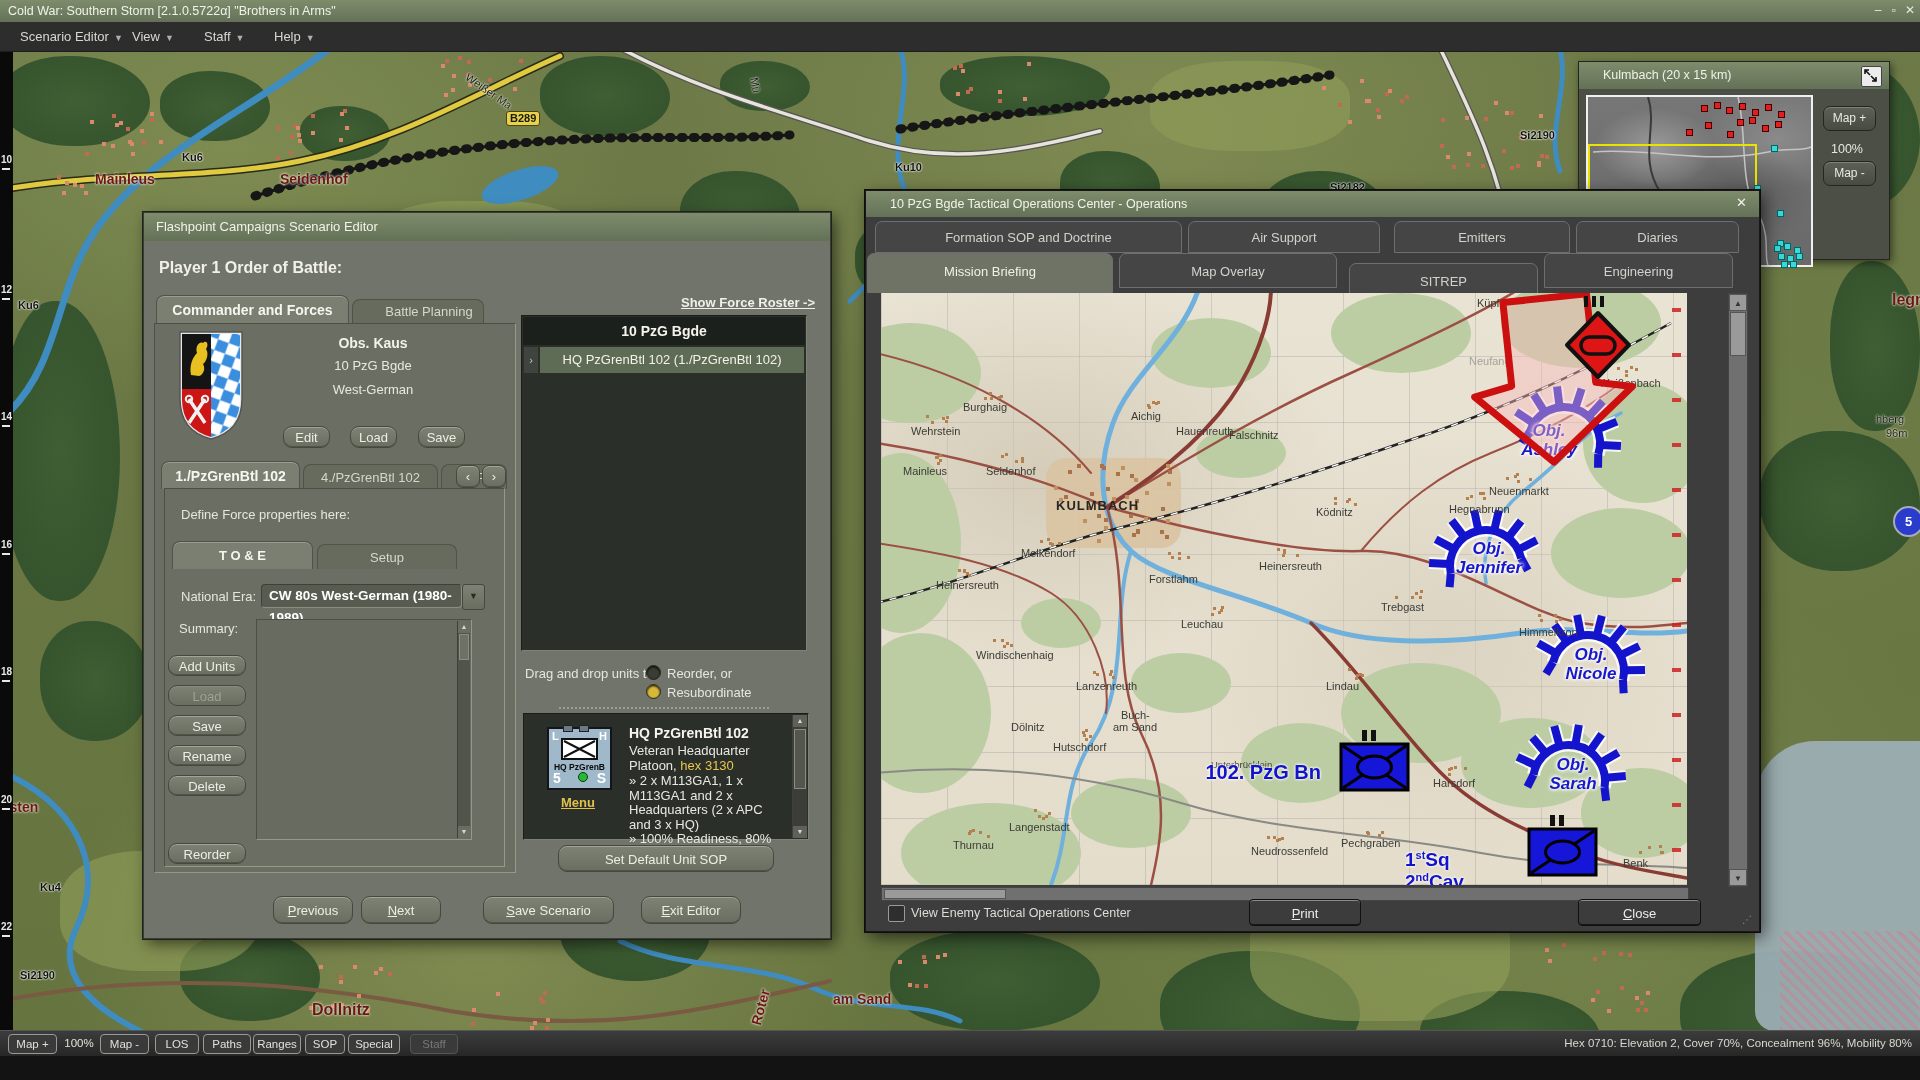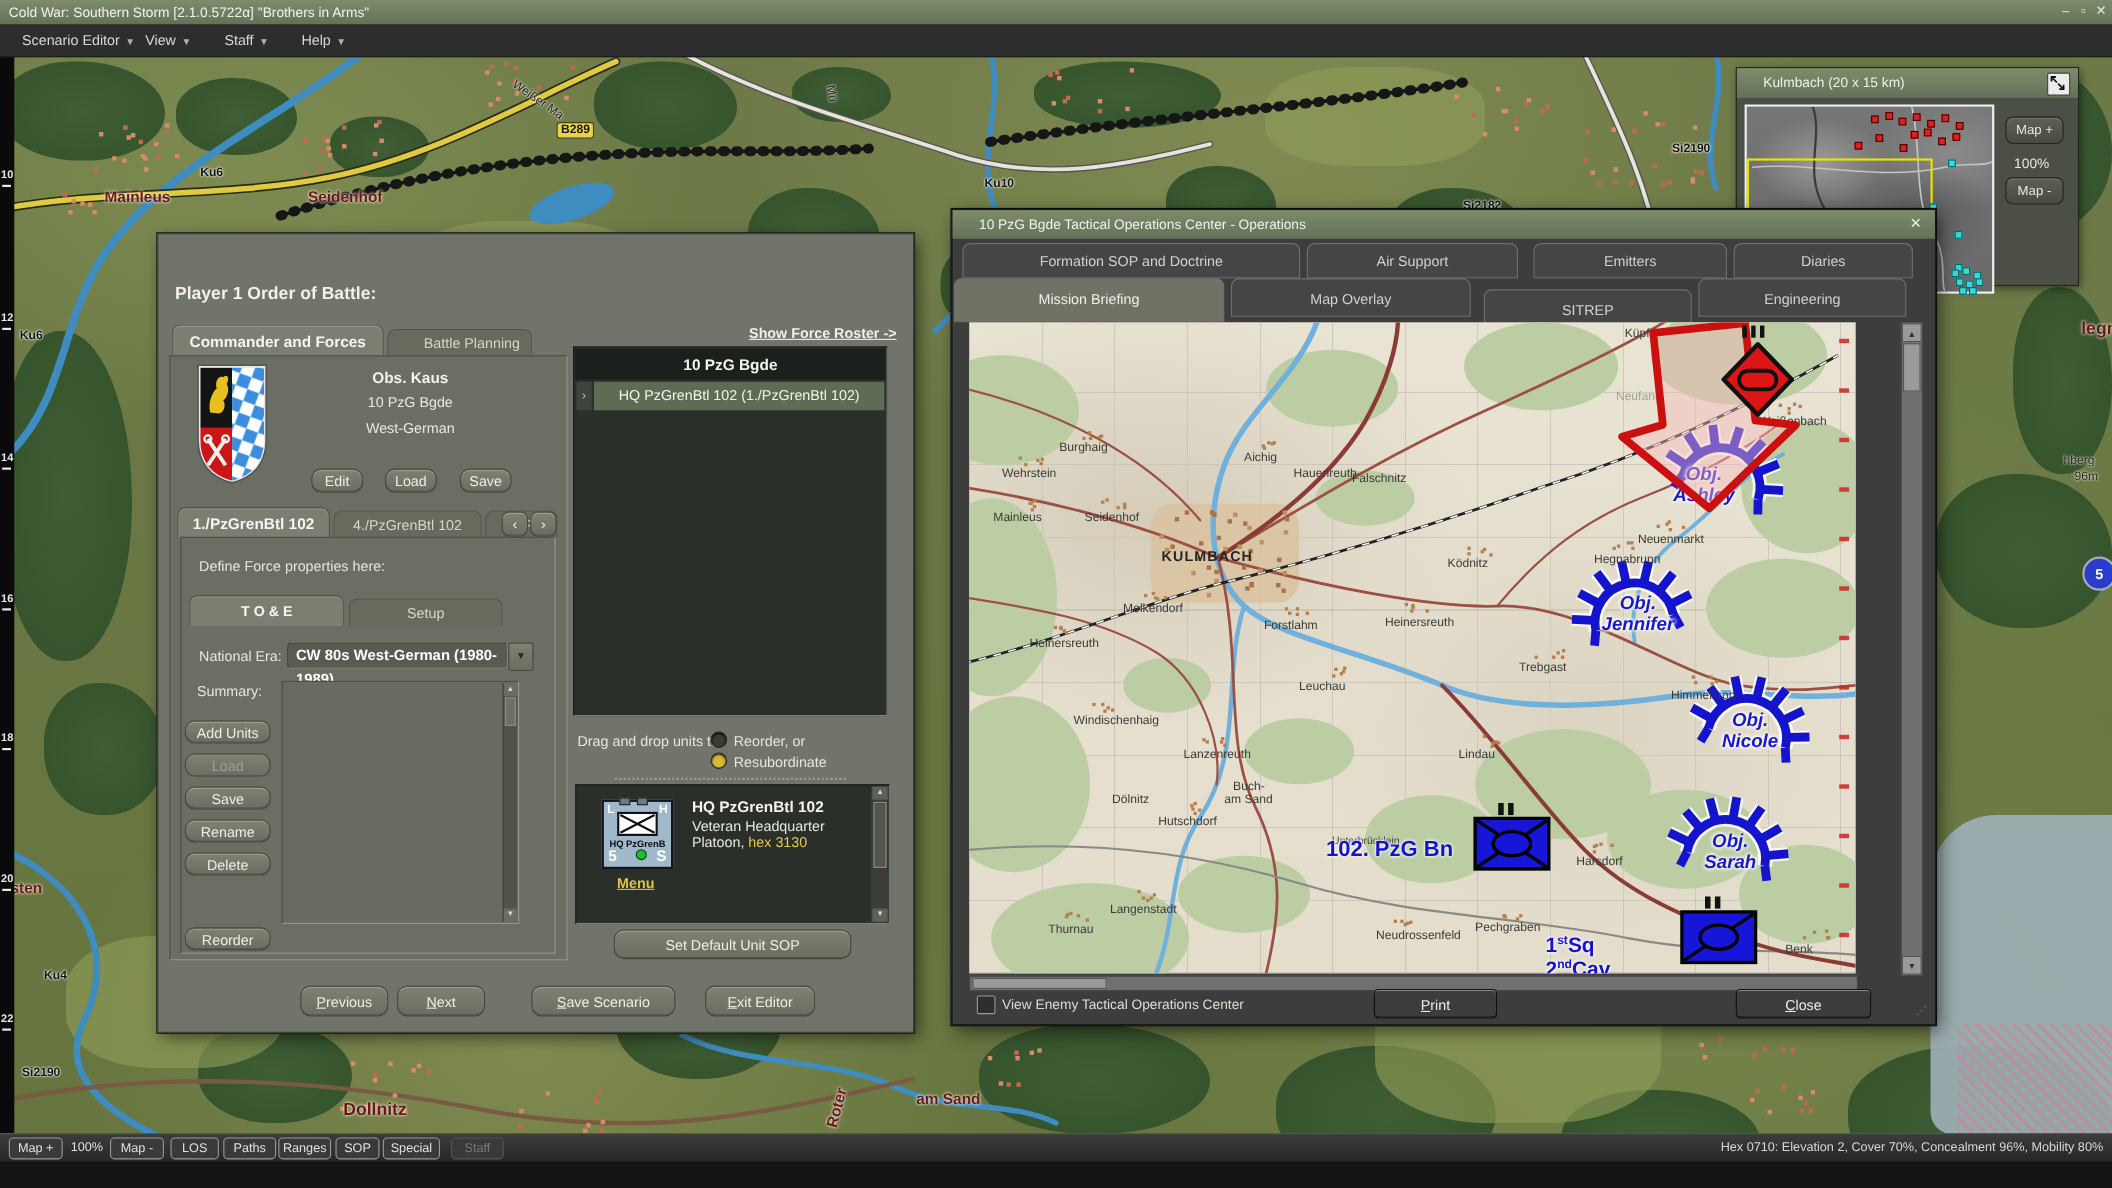--- a/index.html
+++ b/index.html
@@ -438,20 +438,21 @@
           <div class="mmdot" style="left: 193px; top: 164px; background: rgb(58, 216, 216); border: 1px solid rgb(0, 102, 102);"></div>
           <div class="mmdot" style="left: 202px; top: 164px; background: rgb(58, 216, 216); border: 1px solid rgb(0, 102, 102);"></div>
         </div>
     </div>
     <div class="mmbtn" style="left:244px;top:44px;">Map +</div>
     <div id="mmzoom" style="left:252px;top:80px;">100%</div>
     <div class="mmbtn" style="left:244px;top:99px;">Map -</div>
   </div>
 
   <div class="abs" id="editor">
+    <div class="ttl">Flashpoint Campaigns Scenario Editor</div>
     <div class="h1" style="left:15px;top:46px;">Player 1 Order of Battle:</div>
 
     <div class="tab active" style="left:12px;top:82px;width:193px;height:28px;line-height:28px;font-size:14px;">Commander and Forces</div>
     <div class="tab" style="left:208px;top:86px;width:132px;height:24px;line-height:24px;padding-left:22px;">Battle Planning</div>
 
     <div class="sunken" style="left:10px;top:110px;width:362px;height:550px;"></div>
 
     <div class="shieldbox" style="left:35px;top:118px;">
       <svg width="64" height="110">
         <defs>
@@ -549,20 +550,25 @@
         </div>
         <div class="nm">HQ PzGrenB</div>
         <div class="cor" style="left:4px;bottom:2px;font-size:14px;">5</div>
         <div class="abs" style="left:29px;bottom:6px;width:8px;height:8px;border-radius:50%;background:#22bb33;border:1px solid #0a3a10;"></div>
         <div class="cor" style="right:4px;bottom:2px;font-size:14px;">S</div>
       </div>
       <div class="menulink" style="left:37px;top:81px;">Menu</div>
       <div class="ucard-line" style="left:105px;top:12px;font-weight:bold;font-size:14px;color:#f5f5ee;">HQ PzGrenBtl 102</div>
       <div class="ucard-line" style="left:105px;top:30px;">Veteran Headquarter</div>
       <div class="ucard-line" style="left:105px;top:45px;"><span>Platoon, </span><span style="color:#e6c84a;">hex 3130</span></div>
+      <div class="ucard-line" style="left:105px;top:60px;">» 2 x M113GA1, 1 x
+M113GA1 and 2 x
+Headquarters (2 x APC
+and 3 x HQ)
+» 100% Readiness, 80%</div>
       <div class="vscroll" style="right:1px;top:1px;bottom:1px;width:14px;background:#3c3c38;">
         <div class="varrow" style="top:0;background:#60605a;">▲</div>
         <div class="vthumb" style="top:14px;height:58px;background:#55554f;"></div>
         <div class="varrow" style="bottom:0;background:#60605a;">▼</div>
       </div>
     </div>
 
     <div class="btn" style="left:414px;top:632px;width:216px;height:27px;line-height:27px;">Set Default Unit SOP</div>
 
     <div id="bottombtns">
@@ -764,21 +770,21 @@
           <div style="position: absolute; left: 176.502px; top: 249.321px; width: 3px; height: 3px; background: rgb(181, 128, 78);"></div>
           <div style="position: absolute; left: 159.394px; top: 247.062px; width: 3px; height: 3px; background: rgb(181, 128, 78);"></div>
           <div style="position: absolute; left: 165.953px; top: 245.475px; width: 3px; height: 3px; background: rgb(181, 128, 78);"></div>
           <div style="position: absolute; left: 167.994px; top: 248.76px; width: 3px; height: 3px; background: rgb(181, 128, 78);"></div>
           <div class="toclbl" style="left: 55px; top: 286px;">Heinersreuth</div>
           <div style="position: absolute; left: 82.4577px; top: 277.454px; width: 3px; height: 3px; background: rgb(181, 128, 78);"></div>
           <div style="position: absolute; left: 81.9919px; top: 276.203px; width: 3px; height: 3px; background: rgb(181, 128, 78);"></div>
           <div style="position: absolute; left: 87.2864px; top: 280.945px; width: 3px; height: 3px; background: rgb(181, 128, 78);"></div>
           <div style="position: absolute; left: 76.7322px; top: 276.291px; width: 3px; height: 3px; background: rgb(181, 128, 78);"></div>
           <div style="position: absolute; left: 84.9641px; top: 278.965px; width: 3px; height: 3px; background: rgb(181, 128, 78);"></div>
-          <div class="toclbl" style="left: 268px; top: 270px;">Forstlahm</div>
+          <div class="toclbl" style="left: 268px; top: 280px;">Forstlahm</div>
           <div style="position: absolute; left: 306.394px; top: 263.115px; width: 3px; height: 3px; background: rgb(181, 128, 78);"></div>
           <div style="position: absolute; left: 290.223px; top: 263.402px; width: 3px; height: 3px; background: rgb(181, 128, 78);"></div>
           <div style="position: absolute; left: 296.914px; top: 263.723px; width: 3px; height: 3px; background: rgb(181, 128, 78);"></div>
           <div style="position: absolute; left: 296.848px; top: 259.453px; width: 3px; height: 3px; background: rgb(181, 128, 78);"></div>
           <div style="position: absolute; left: 287.427px; top: 259.065px; width: 3px; height: 3px; background: rgb(181, 128, 78);"></div>
           <div class="toclbl" style="left: 378px; top: 267px;">Heinersreuth</div>
           <div style="position: absolute; left: 400.67px; top: 260.706px; width: 3px; height: 3px; background: rgb(181, 128, 78);"></div>
           <div style="position: absolute; left: 414.74px; top: 260.797px; width: 3px; height: 3px; background: rgb(181, 128, 78);"></div>
           <div style="position: absolute; left: 402.121px; top: 258.126px; width: 3px; height: 3px; background: rgb(181, 128, 78);"></div>
           <div style="position: absolute; left: 402.353px; top: 256.131px; width: 3px; height: 3px; background: rgb(181, 128, 78);"></div>

